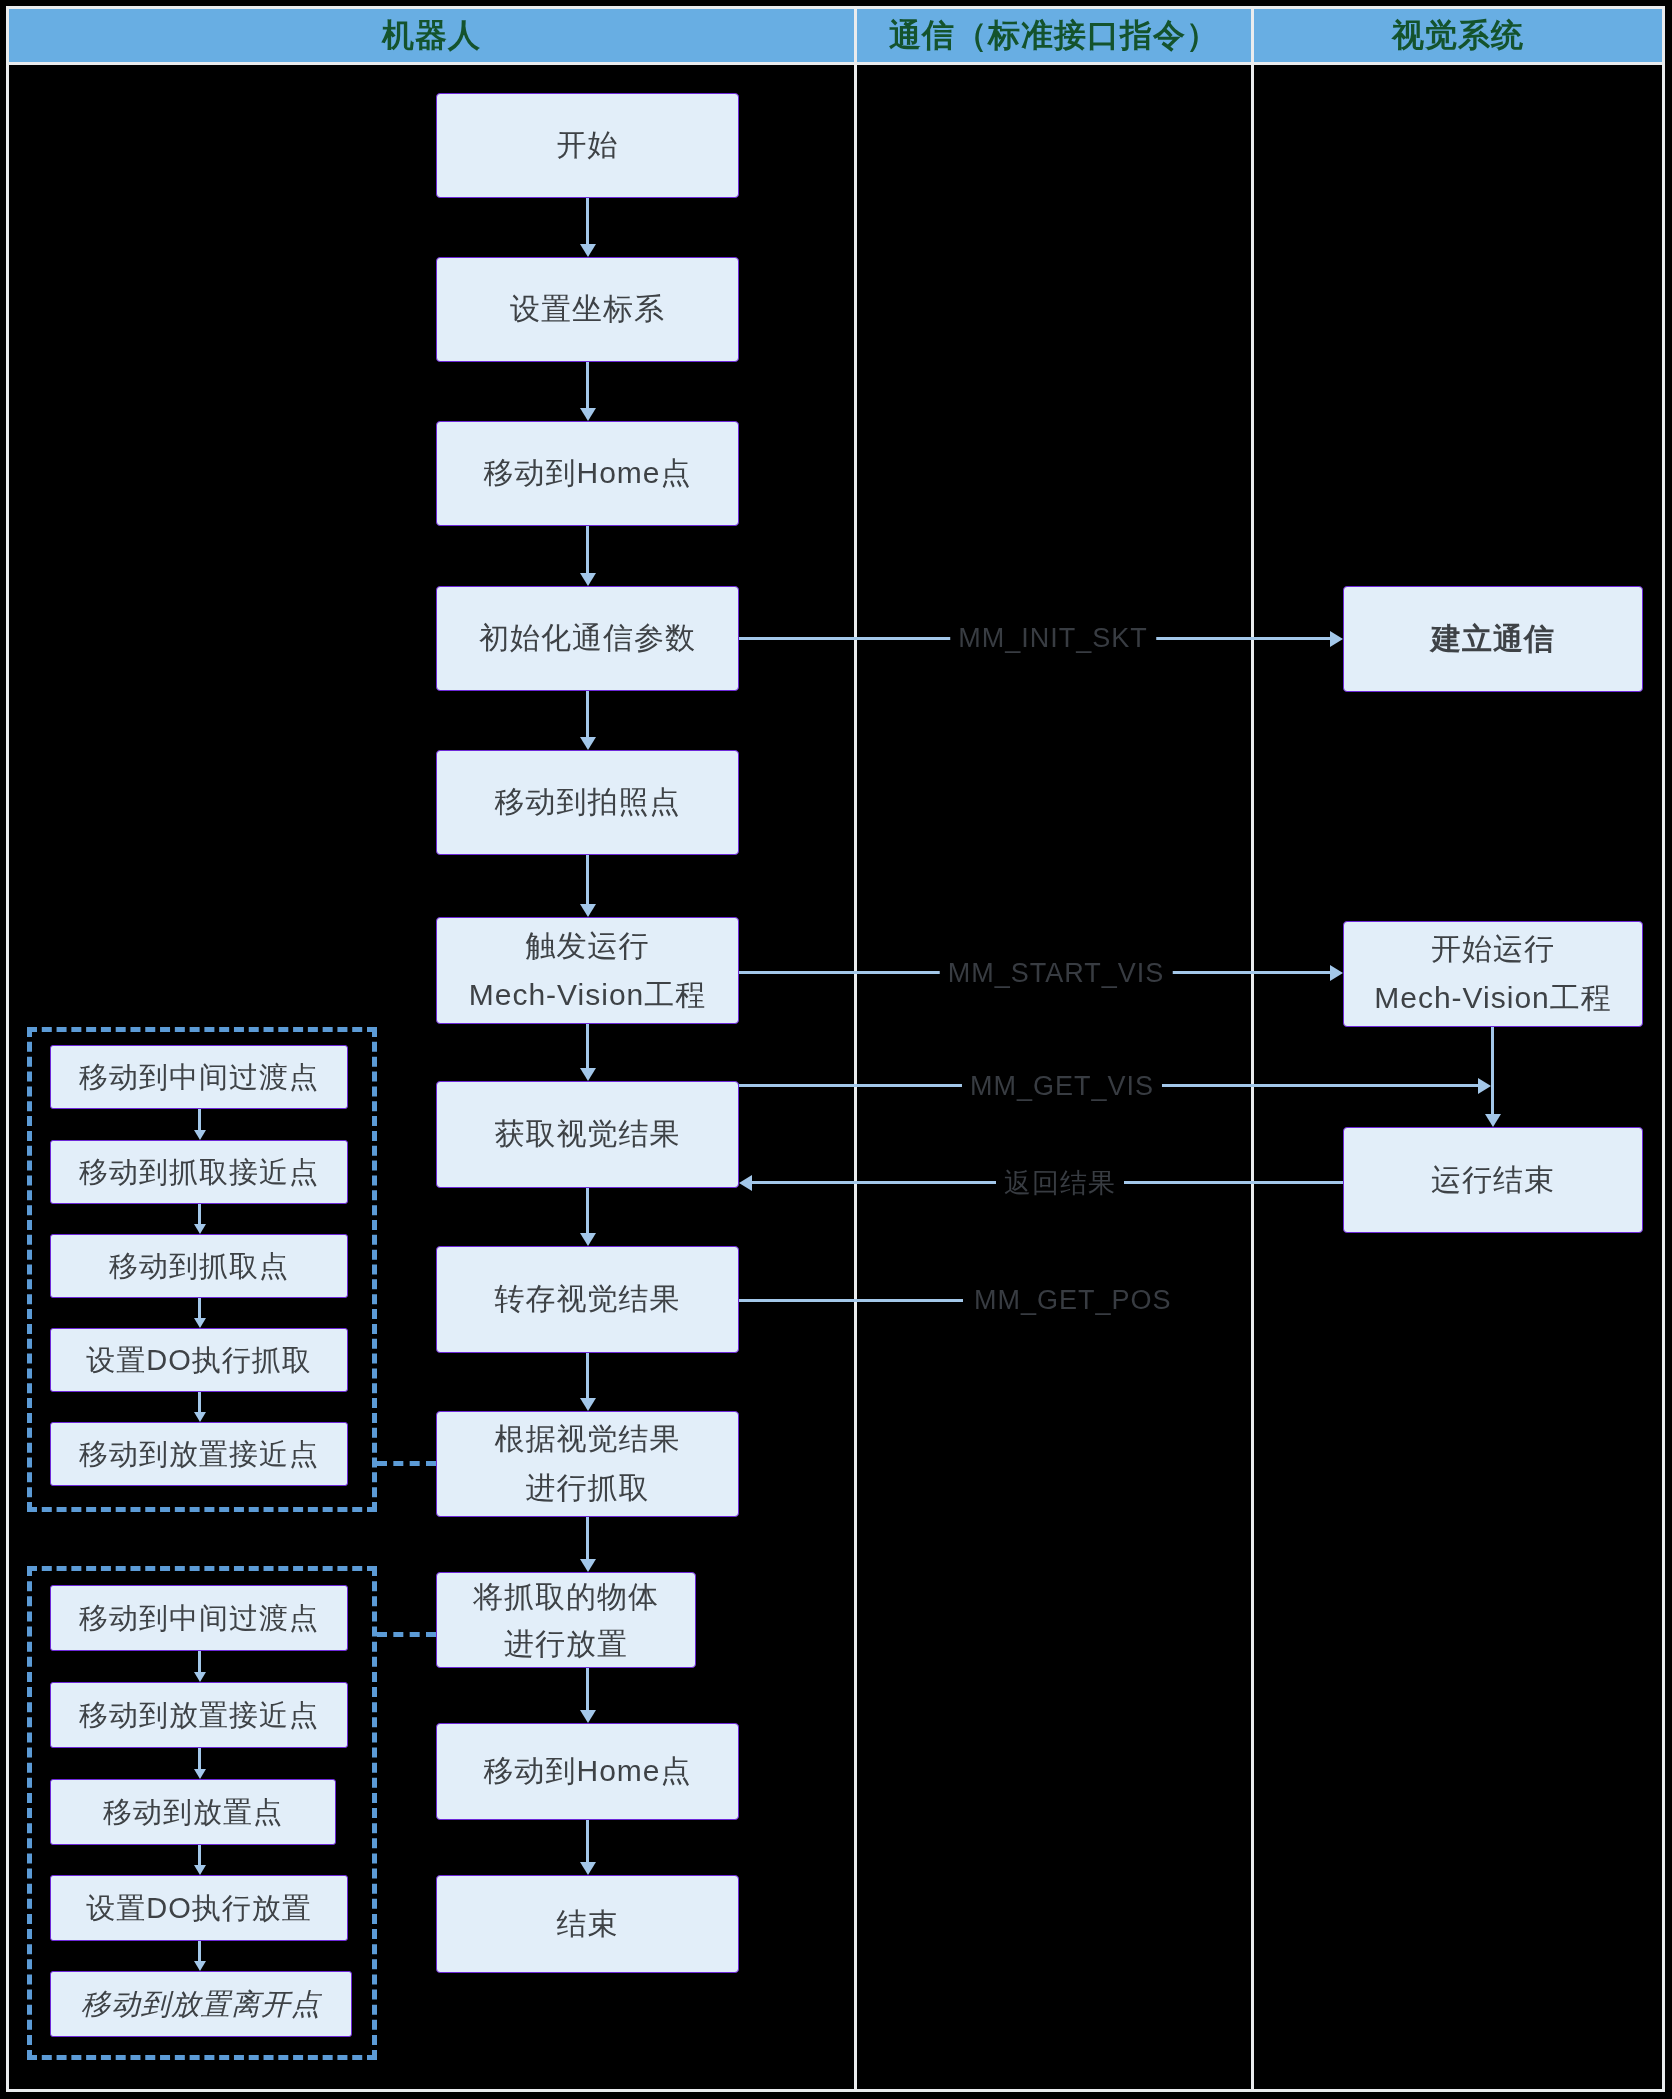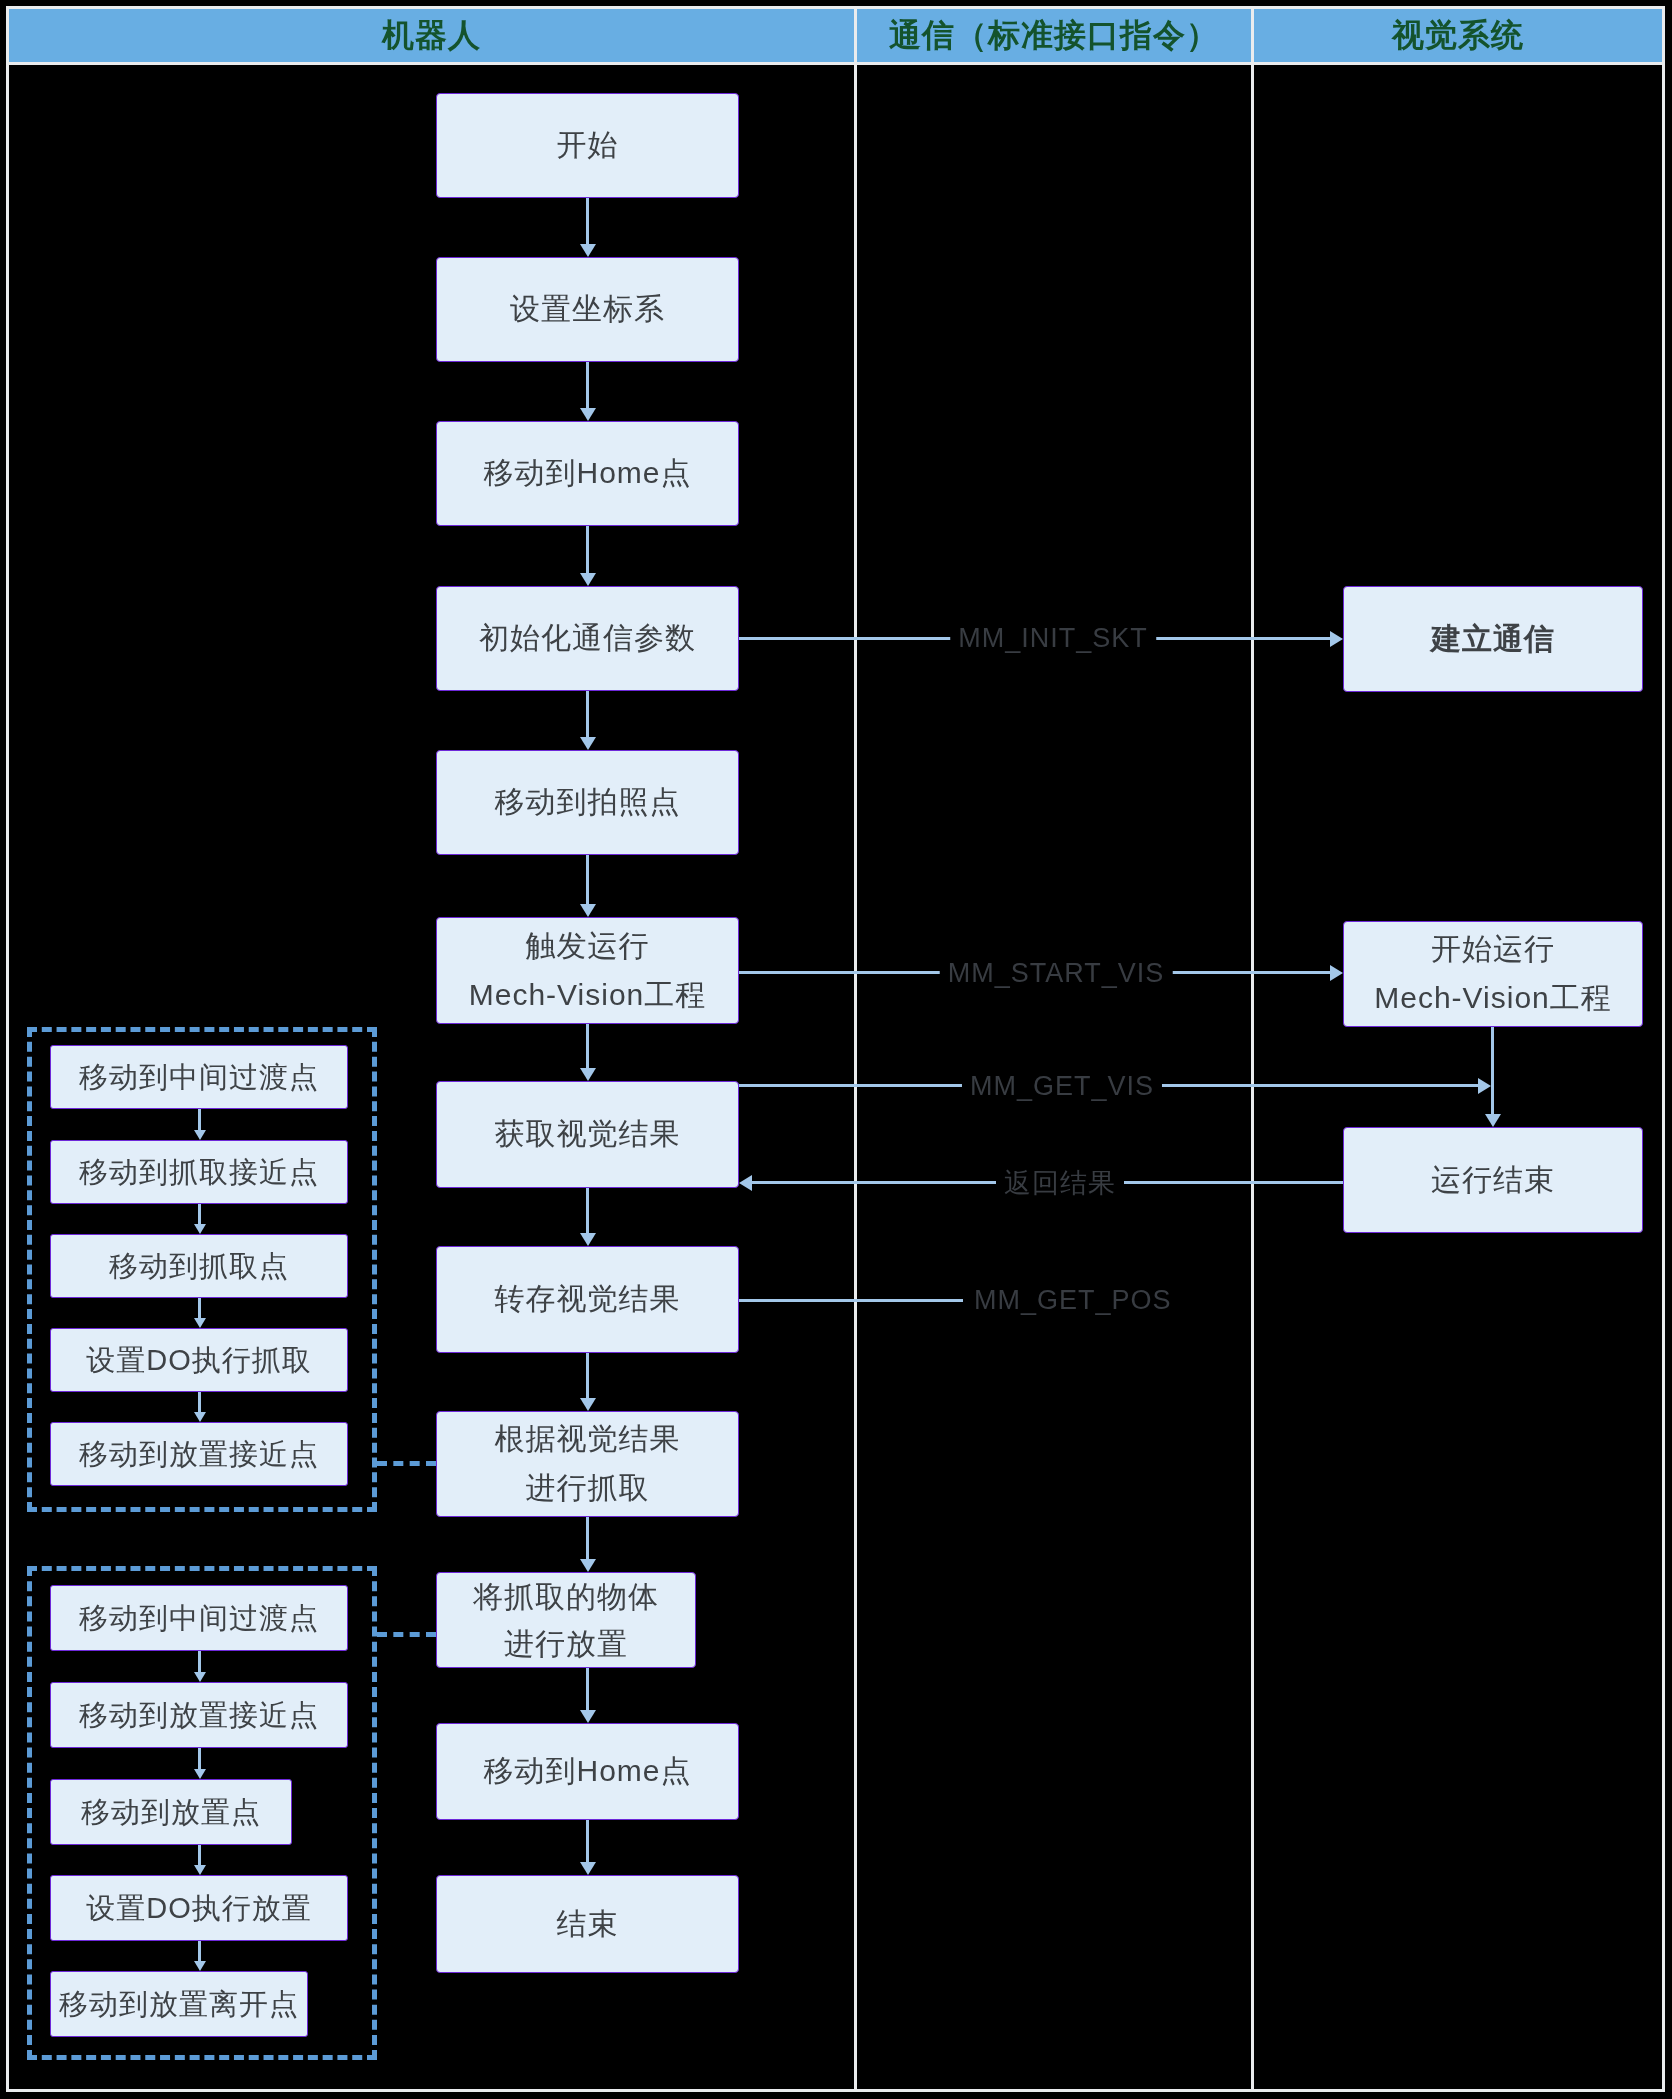--- a/index.html
+++ b/index.html
@@ -173,27 +173,27 @@
   <div class="garrow" style="left:198px;top:1392px;height:20px;"></div>
   <div class="dash-conn" style="left:377px;top:1461px;width:59px;"></div>
 
   <div class="group" style="left:27px;top:1566px;width:350px;height:494px;"></div>
   <div class="node small" style="left:50px;top:1585px;width:298px;height:66px;">
     <div class="bline">移动到中间过渡点</div>
   </div>
   <div class="node small" style="left:50px;top:1682px;width:298px;height:66px;">
     <div class="bline">移动到放置接近点</div>
   </div>
-  <div class="node small" style="left:50px;top:1779px;width:242px;height:66px;align-items:center;">
+  <div class="node small" style="left:50px;top:1779px;width:286px;height:66px;align-items:center;">
     <div class="bline">移动到放置点</div>
   </div>
   <div class="node small" style="left:50px;top:1875px;width:298px;height:66px;">
     <div class="bline">设置DO执行放置</div>
   </div>
-  <div class="node small" style="left:50px;top:1971px;width:258px;height:66px;">
+  <div class="node small" style="left:50px;top:1971px;width:302px;height:66px;font-style:italic;">
     <div class="bline">移动到放置离开点</div>
   </div>
   <div class="garrow" style="left:198px;top:1651px;height:21px;"></div>
   <div class="garrow" style="left:198px;top:1748px;height:21px;"></div>
   <div class="garrow" style="left:198px;top:1845px;height:20px;"></div>
   <div class="garrow" style="left:198px;top:1941px;height:20px;"></div>
   <div class="dash-conn" style="left:377px;top:1632px;width:59px;"></div>
 
 </div>
 

